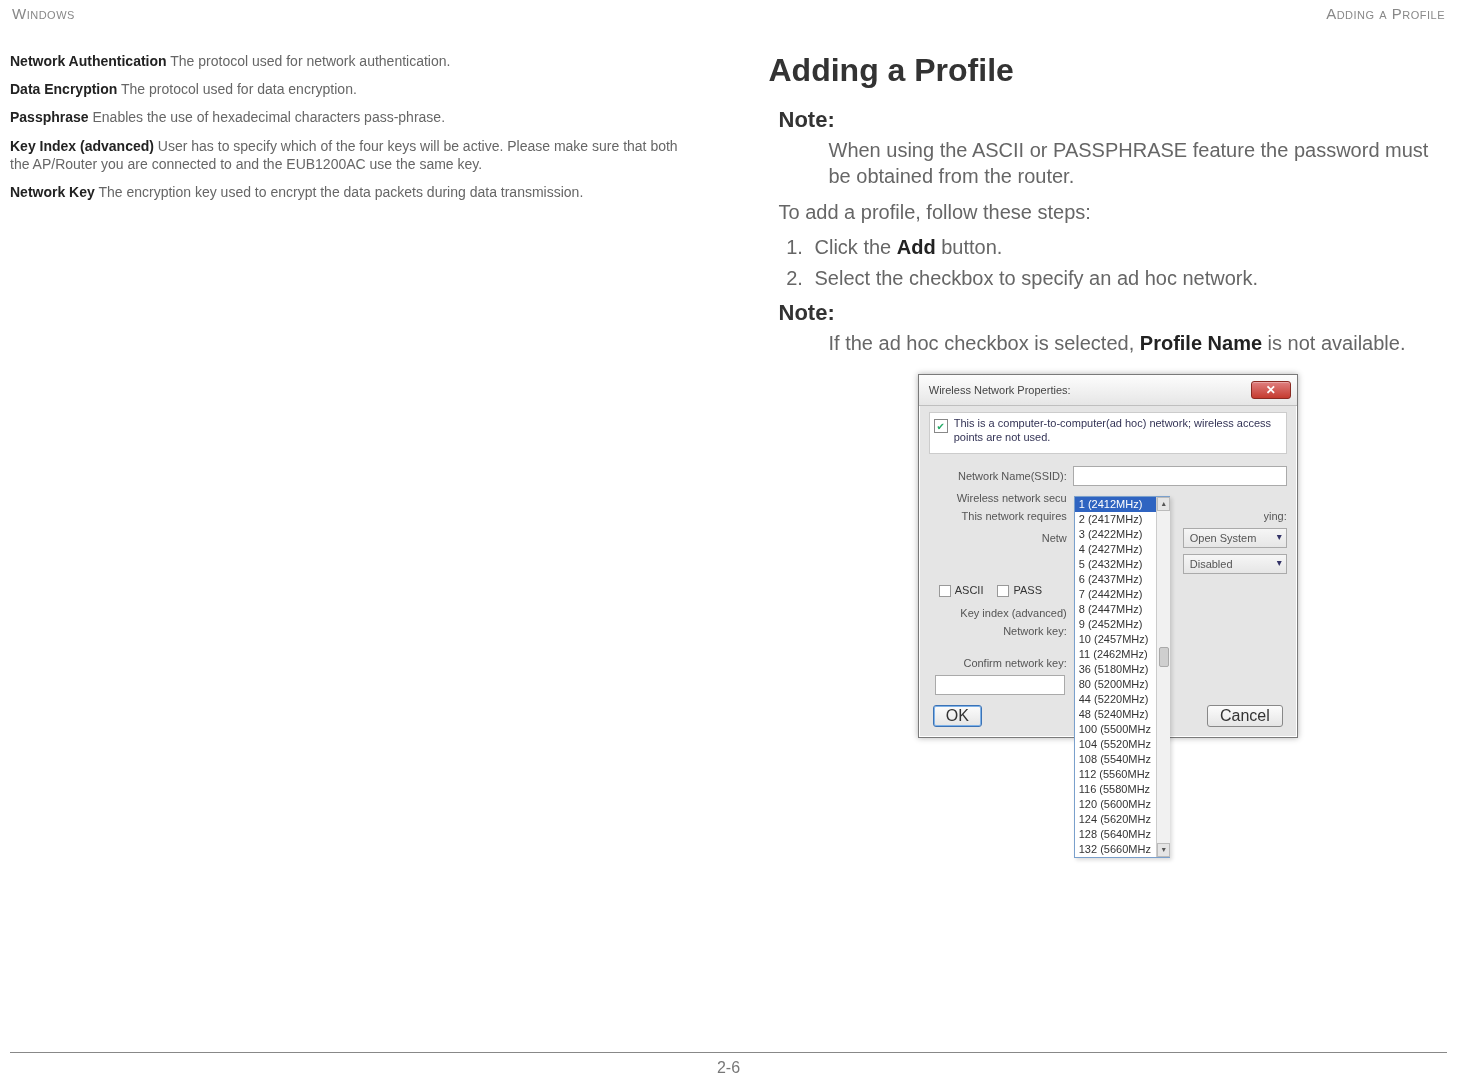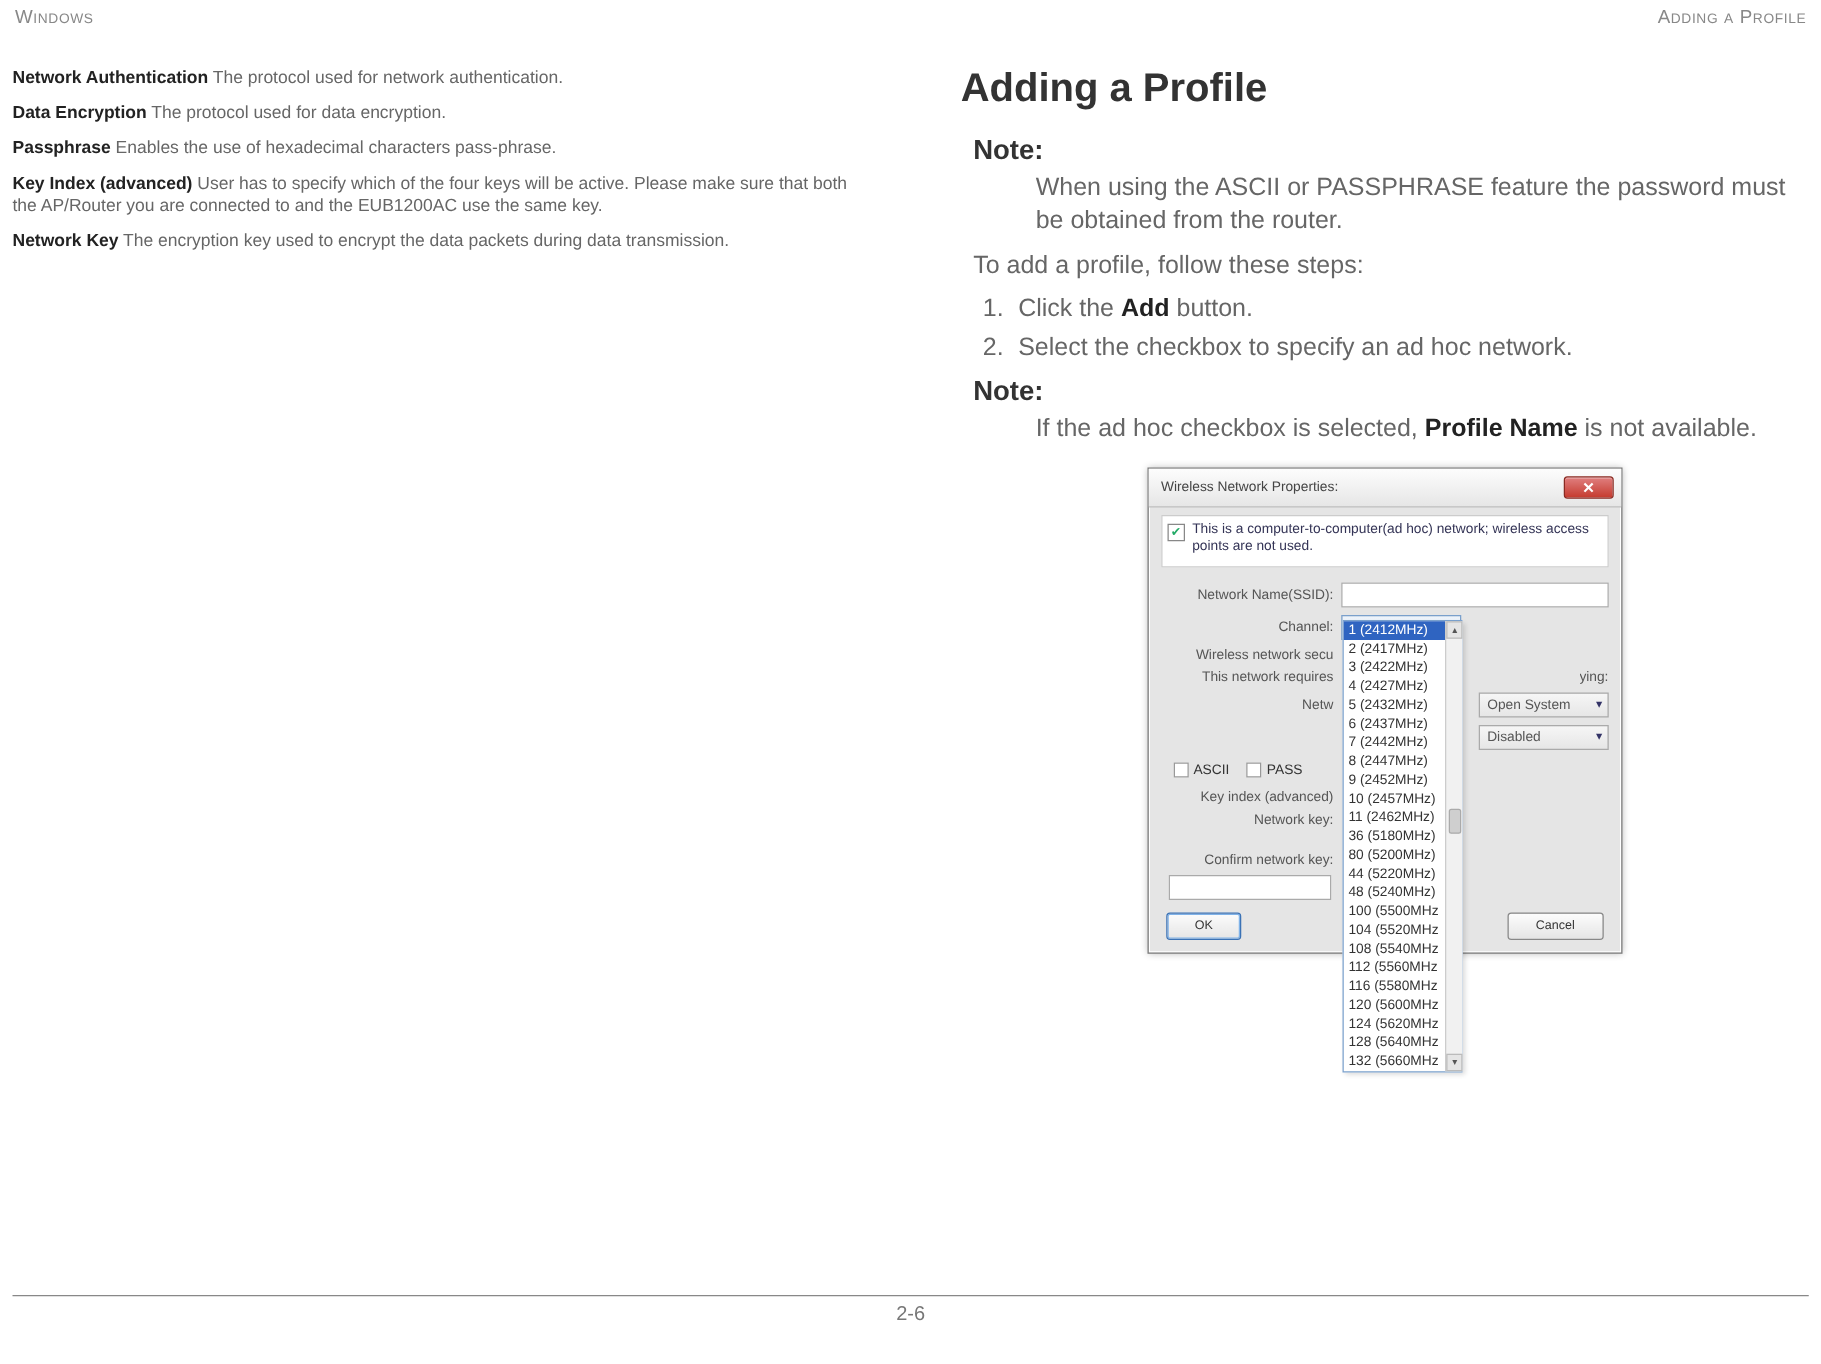--- a/index.html
+++ b/index.html
@@ -165,25 +165,25 @@
     font-size: 10px;
     color: #336;
   }
   .combo.gray {
     border-color: #aaa;
     background: linear-gradient(#f6f6f6,#e6e6e6);
     color: #555;
   }
   .okbtn, .cancelbtn {
     height: 22px;
-    padding: 0 22px;
+    padding: 0 12px;
     border: 1px solid #888;
     background: linear-gradient(#fcfcfc,#e5e5e5);
     border-radius: 3px;
-    font-size: 10px;
+    font-size: 16px;
     display: inline-flex;
     align-items: center;
     justify-content: center;
   }
   .okbtn {
     border-color: #3b72b5;
     box-shadow: 0 0 0 1px #7fb2e8 inset;
   }
   .btnrow {
     display: flex;
@@ -241,21 +241,21 @@
     top: 150px;
     width: 10px;
     height: 20px;
     background: #cfcfcf;
     border: 1px solid #aaa;
     border-radius: 2px;
   }
 
   .pagenum {
     position: absolute;
-    bottom: 30px;
+    bottom: 14px;
     left: 0; right: 0;
     text-align: center;
     font-size: 16px;
     color: #777;
     border-top: 1px solid #888;
     padding-top: 6px;
     margin: 0 10px;
   }
   .ascii-row {
     display: flex;
@@ -317,24 +317,20 @@
           <div class="adhoc-row">
             <span class="chk">✔</span>
             <span class="adhoc-text">This is a computer-to-computer(ad hoc) network; wireless access points are not used.</span>
           </div>
 
           <div class="frow">
             <span class="flabel">Network Name(SSID):</span>
             <span class="txtinput"></span>
           </div>
 
-          <div class="frow">
-            <span class="flabel">Channel:</span>
-            <span class="combo" style="width:96px">1  (2412MHz)</span>
-          </div>
 
           <div class="frow">
             <span class="flabel">Wireless network secu</span>
           </div>
           <div class="frow">
             <span class="flabel">This network requires</span>
             <span style="flex:1"></span>
             <span class="flabel left" style="width:auto">ying:</span>
           </div>
           <div class="frow">

